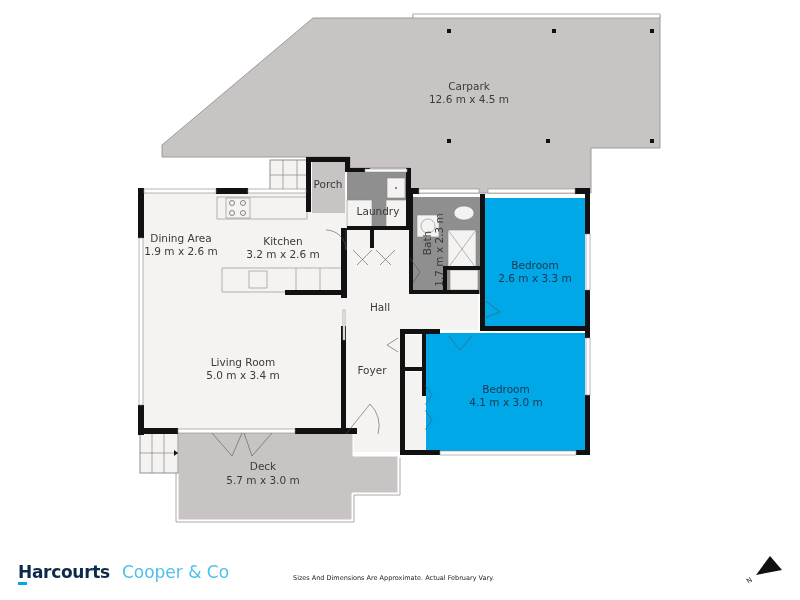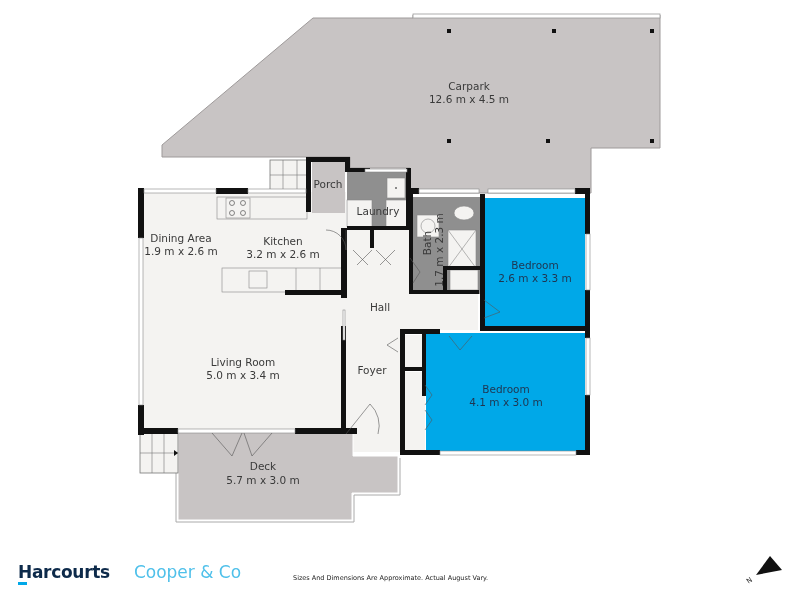--- a/index.html
+++ b/index.html
@@ -3,21 +3,21 @@
 <meta charset="utf-8">
 <style>
   html, body { margin: 0; padding: 0; background: #ffffff; }
   body { width: 800px; height: 600px; position: relative; overflow: hidden; font-family: "DejaVu Sans", sans-serif; }
   #plan { position: absolute; left: 0; top: 0; }
   .room-label { font-family: "DejaVu Sans", sans-serif; font-size: 10.5px; fill: #3a3a3a; text-anchor: middle; }
   .room-label-blue { fill: #1f3550; }
   .footer-logo { position: absolute; left: 18px; top: 562px; font-family: "DejaVu Sans", sans-serif; font-size: 17px; white-space: nowrap; }
   .brand-main { color: #0d2a4a; font-weight: bold; letter-spacing: -0.3px; position: relative; margin-top: 37px; }
   .brand-main::after { content: ""; position: absolute; left: 0; bottom: -3px; width: 9px; height: 3px; background: #00a8e8; }
-  .brand-sub { color: #4fc0ea; margin-left: 24px; font-weight: normal; }
+  .brand-sub { color: #4fc0ea; margin-left: 12px; font-weight: normal; }
   .disclaimer { position: absolute; left: 293px; top: 574px; font-size: 6.5px; color: #222; font-family: "DejaVu Sans", sans-serif; white-space: nowrap; }
   .compass { position: absolute; left: 742px; top: 555px; }
 </style>
 </head>
 <body>
 
 <svg id="plan" width="800" height="600" viewBox="0 0 800 600">
 
   <g>
     <polygon points="313,18 413,18 413,15 660,15 660,148 591,148 591,193 410,193 410,168 350,168 350,157 162,157 162,145" fill="#c8c4c4" stroke="#9e9a9a" stroke-width="1"></polygon>
@@ -179,18 +179,18 @@
   <text class="room-label" x="380" y="311">Hall</text>
   <text class="room-label" x="243" y="366">Living Room</text>
   <text class="room-label" x="243" y="379">5.0 m x 3.4 m</text>
   <text class="room-label" x="372" y="374">Foyer</text>
 </svg>
 
 <div class="footer-logo">
   <span class="brand-main">Harcourts</span><span class="brand-sub">Cooper &amp; Co</span>
 </div>
 
-<div class="disclaimer">Sizes And Dimensions Are Approximate. Actual August Vary.</div>
+<div class="disclaimer">Sizes And Dimensions Are Approximate. Actual February Vary.</div>
 
 <svg class="compass" width="44" height="30" viewBox="0 0 44 30">
   <polygon points="14,20 40,15 28,1" fill="#111"></polygon>
   <text x="4" y="27" font-size="7" font-family="DejaVu Sans, sans-serif" fill="#222" transform="rotate(-35 8 24)">N</text>
 </svg>
 
 </body></html>

